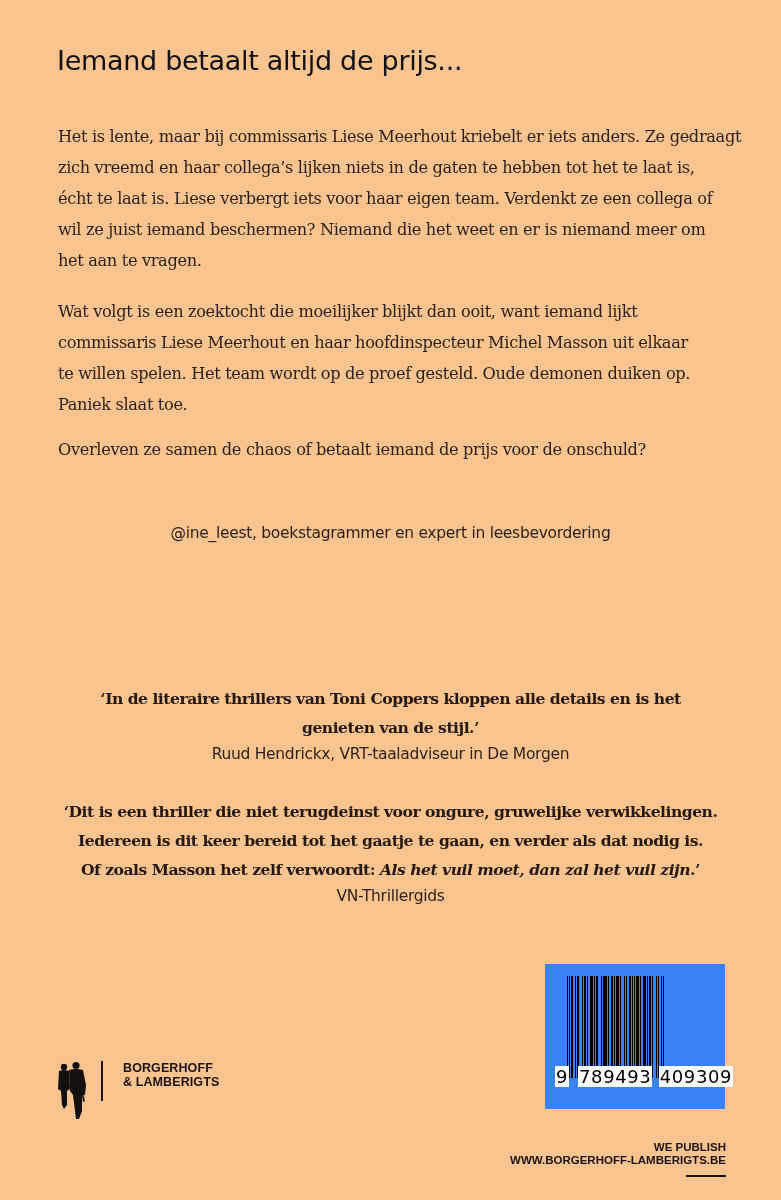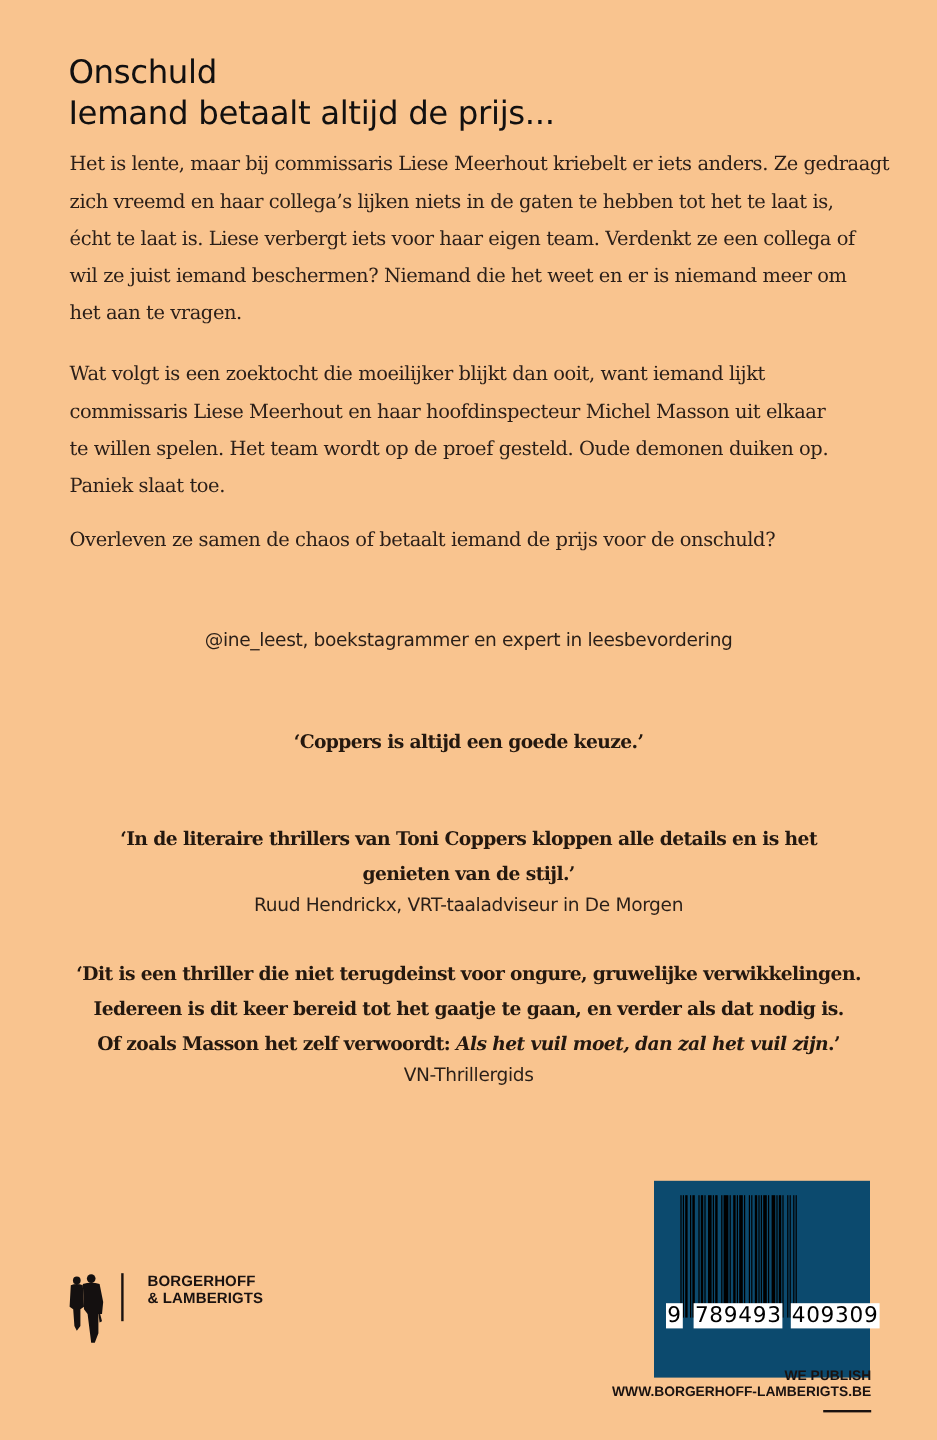--- a/index.html
+++ b/index.html
@@ -44,21 +44,21 @@
       font-size: 15.5px; line-height: 24px; color: #2a1f18;
       letter-spacing: -0.3px;
     }
     #quote1 { top: 521px; }
     #quote2 { top: 603px; }
     #quote3 { top: 684px; }
     #quote4 { top: 797px; }
 
     .barcode {
       position: absolute; left: 545px; top: 964px;
-      width: 180px; height: 164px; background: #0c4a6e; margin-top: 20px;
+      width: 180px; height: 145px; background: #3b82f6;
     }
     .barcode-bars {
       position: absolute; left: 22px; top: 12px; width: 140px; height: 102px;
       display: flex; align-items: stretch;
     }
     .barcode-bars span { display: block; background: #000; height: 100%; }
     .barcode-digits {
       position: absolute; left: 10px; top: 102px; width: 160px;
       font-family: "DejaVu Sans", sans-serif; font-size: 18px;
       letter-spacing: 0.6px; color: #000; background: transparent;
@@ -87,21 +87,20 @@
     }
     .publish div { white-space: nowrap; }
     .publish-rule { position: absolute; right: 55px; top: 1175px; width: 40px; height: 2px; background: #1a1210; }
   </style>
 </head>
 <body style="background: rgb(249, 196, 143);">
 
 <div class="page">
 
   <div class="title-block">
-    <div>Onschuld</div>
     <div>Iemand betaalt altijd de prijs...</div>
   </div>
 
   <div class="body-text" id="para1">
     <span class="line">Het is lente, maar bij commissaris Liese Meerhout kriebelt er iets anders. Ze gedraagt</span>
     <span class="line">zich vreemd en haar collega’s lijken niets in de gaten te hebben tot het te laat is,</span>
     <span class="line">écht te laat is. Liese verbergt iets voor haar eigen team. Verdenkt ze een collega of</span>
     <span class="line">wil ze juist iemand beschermen? Niemand die het weet en er is niemand meer om</span>
     <span class="line">het aan te vragen.</span>
   </div>
@@ -115,21 +114,20 @@
 
   <div class="body-text" id="para3">
     <span class="line">Overleven ze samen de chaos of betaalt iemand de prijs voor de onschuld?</span>
   </div>
 
   <div class="quote" id="quote1">
     <span class="attr">@ine_leest, boekstagrammer en expert in leesbevordering</span>
   </div>
 
   <div class="quote" id="quote2">
-    <span class="q-line">‘Coppers is altijd een goede keuze.’</span>
   </div>
 
   <div class="quote" id="quote3">
     <span class="q-line">‘In de literaire thrillers van Toni Coppers kloppen alle details en is het</span>
     <span class="q-line">genieten van de stijl.’</span>
     <span class="attr">Ruud Hendrickx, VRT-taaladviseur in De Morgen</span>
   </div>
 
   <div class="quote" id="quote4">
     <span class="q-line">‘Dit is een thriller die niet terugdeinst voor ongure, gruwelijke verwikkelingen.</span>

